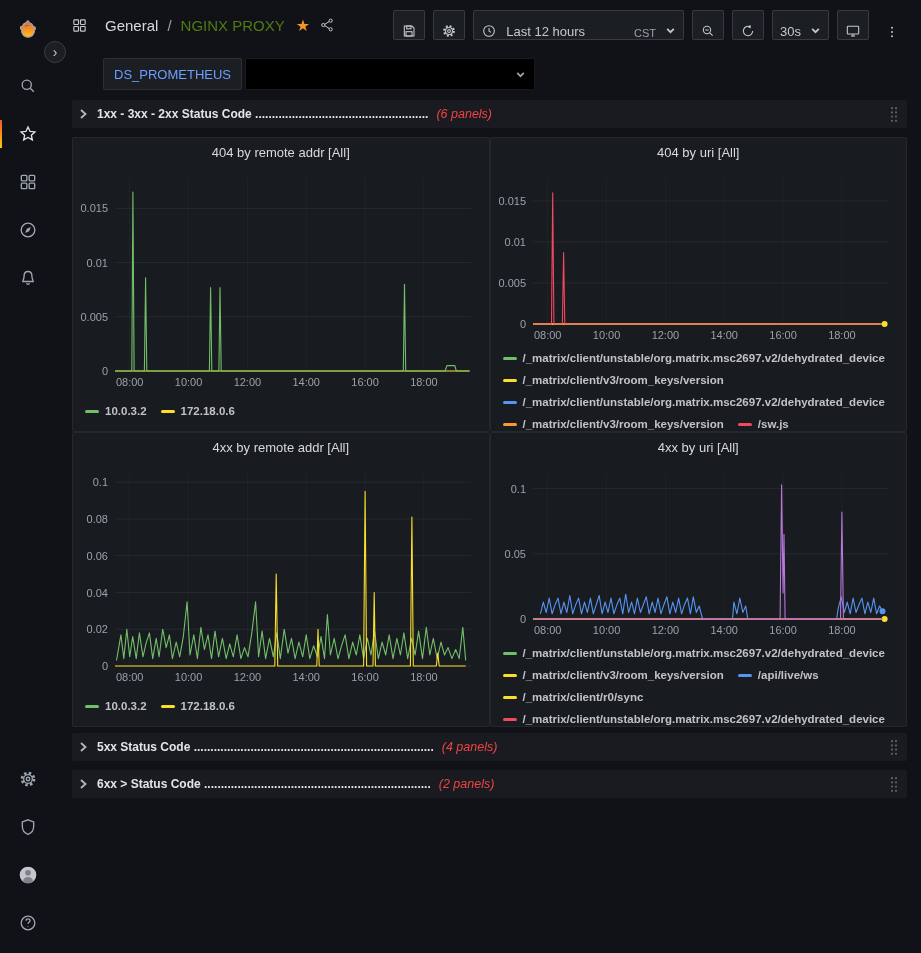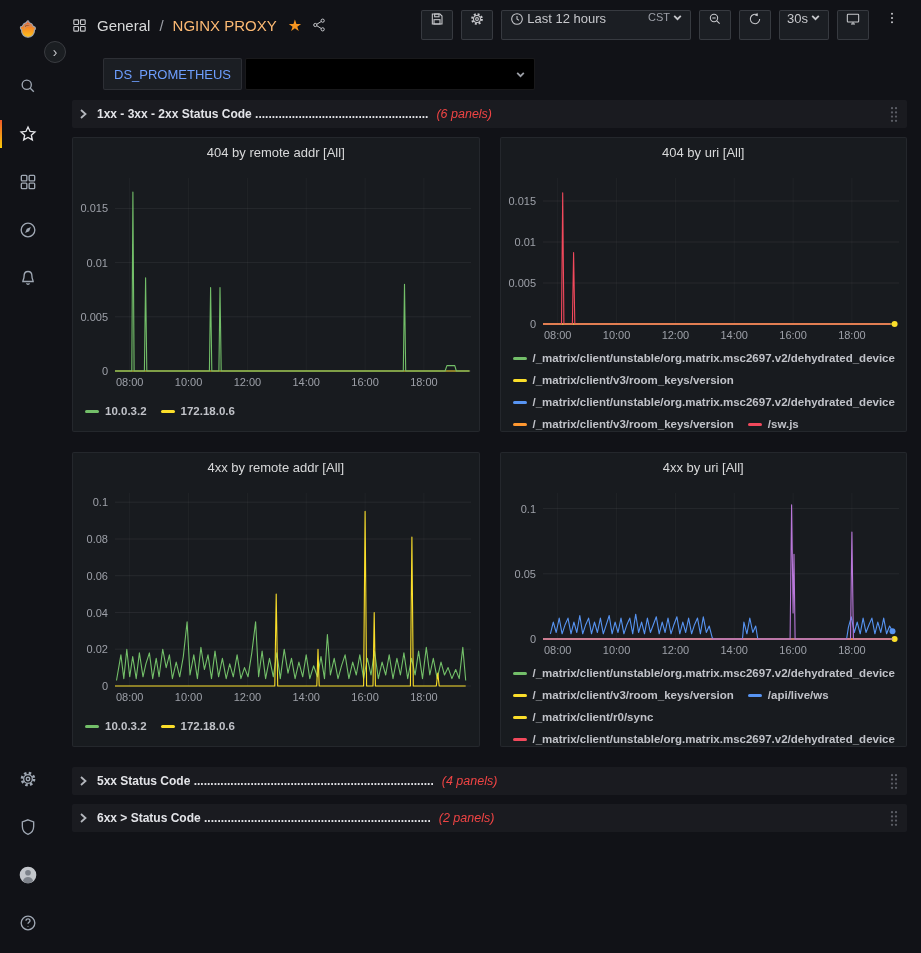--- a/index.html
+++ b/index.html
@@ -38,31 +38,31 @@
     font-family: "Liberation Sans", sans-serif;
   }
 
   
   .main { flex: 1; display: flex; flex-direction: column; overflow: hidden; }
 
   .topbar { height: 50px; flex: none; display: flex; align-items: center; justify-content: space-between; padding: 0 14px 0 16px; }
   .tb-left { display: flex; align-items: center; gap: 9px; }
   .tb-left .bc-icon { color: #c7c8cc; display: flex; cursor: pointer; }
   .tb-left .bc-icon svg { width: 17px; height: 17px; stroke: currentColor; fill: none; stroke-width: 1.6; }
-  .crumb.folder { font-size: 15px; color: #d8d9da; cursor: pointer; }
+  .crumb.folder { font-size: 15px; color: #d8d9da; cursor: pointer; margin-left: 8px; }
   .crumb.sep { font-size: 15px; color: #9da0a8; }
-  .crumb.title { font-size: 15px; color: #fdba74; font-weight: 500; }
+  .crumb.title { font-size: 15px; color: #4d7c0f; font-weight: 500; }
   .fav-star { color: #f79520; font-size: 16px; cursor: pointer; margin-left: 2px; }
   .icon-plain { color: #c7c8cc; display: flex; cursor: pointer; }
   .icon-plain svg { width: 16px; height: 16px; stroke: currentColor; fill: none; stroke-width: 1.5; }
 
   .tb-right { display: flex; align-items: center; gap: 8px; }
   .tb-btn {
-    height: 30px; min-width: 30px; display: inline-flex; align-items: flex-start; justify-content: center;
-    gap: 2px; background: #1b1e23; border: 1px solid rgba(204,204,220,0.16); border-radius: 2px;
+    height: 30px; min-width: 30px; display: inline-flex; align-items: flex-end; justify-content: center;
+    gap: 9px; background: #1b1e23; border: 1px solid rgba(204,204,220,0.16); border-radius: 2px;
     color: #c7c8cc; font-size: 13px; padding: 0 7px; cursor: pointer;
     font-family: "Liberation Sans", sans-serif;
   }
   .tb-btn svg { width: 16px; height: 16px; stroke: currentColor; fill: none; stroke-width: 1.6; flex: none; }
   .tb-btn .caret svg { width: 11px; height: 11px; }
   .tb-btn.plain { background: transparent; border: none; }
   .tz { font-size: 11px; color: #9da0a8; margin-left: 40px; }
 
   
   .subbar { flex: none; display: flex; align-items: center; gap: 22px; padding: 8px 14px 6px 17px; }
@@ -90,21 +90,21 @@
   }
   .dash-row.collapsed { background: rgba(204,204,220,0.05); }
   .row-chevron { color: #b4b7bd; display: flex; flex: none; }
   .row-chevron svg { width: 12px; height: 12px; stroke: currentColor; fill: none; stroke-width: 1.8; }
   .row-title { font-size: 12px; font-weight: 700; color: #e3e4e8; white-space: nowrap; overflow: hidden; }
   .row-count { font-size: 12.5px; font-style: italic; color: #ef4444; white-space: nowrap; }
   .row-grip { margin-left: auto; color: #5c5e66; display: flex; cursor: grab; }
   .row-grip svg { width: 10px; height: 17px; fill: currentColor; }
 
   
-  .panels { display: grid; grid-template-columns: 1fr 1fr; gap: 20px; margin-bottom: 20px; }
+  .panels { display: grid; grid-template-columns: 1fr 1fr; gap: 0; margin-bottom: 6px; }
   .panel {
     background: #181b1f; border: 1px solid rgba(204,204,220,0.07); border-radius: 2px;
     height: 295px; display: flex; flex-direction: column; overflow: hidden;
   }
   .panel-title {
     height: 28px; flex: none; display: flex; align-items: center; justify-content: center;
     font-size: 13px; font-weight: 500; color: #d8d9da; cursor: pointer;
   }
   .chart { width: 100%; flex: none; }
   .chart svg { display: block; }

